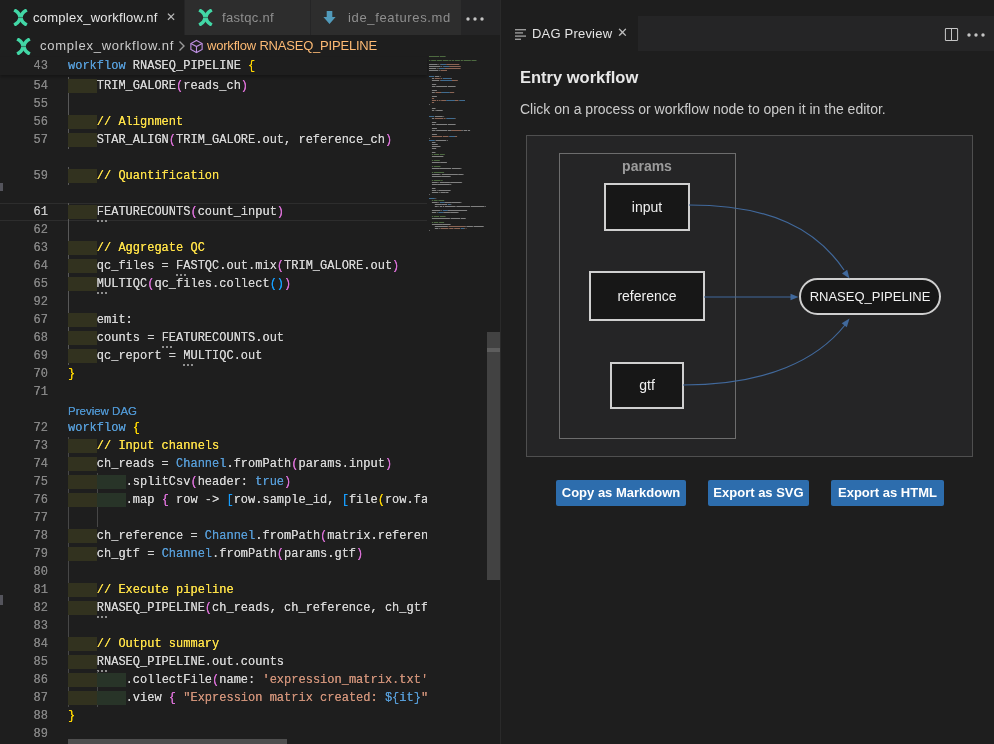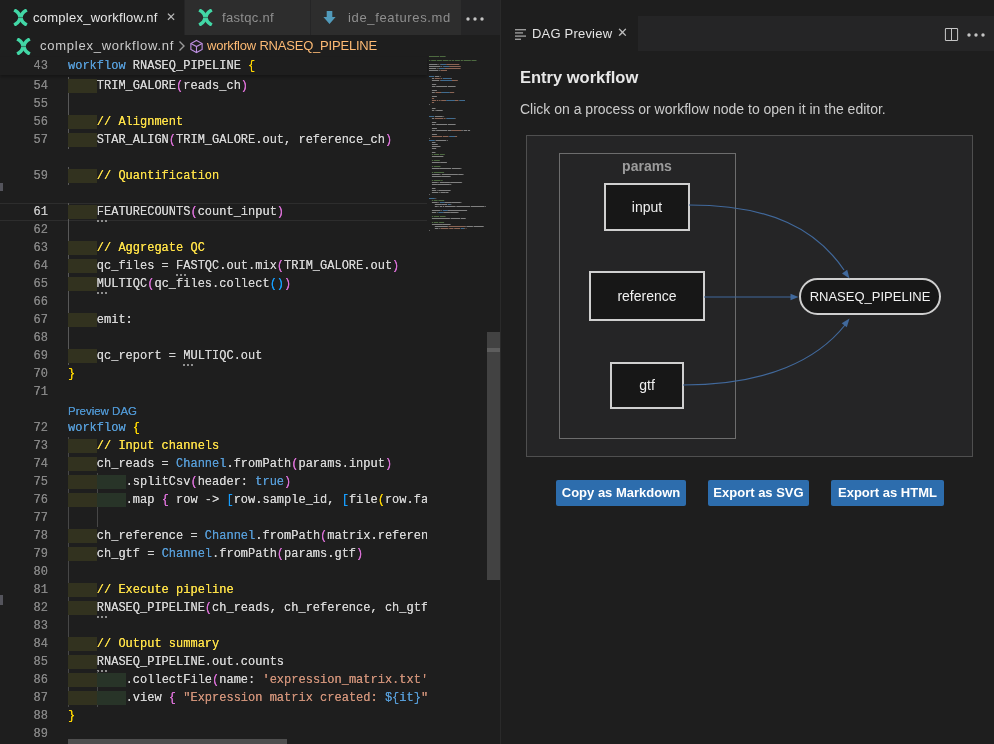--- a/index.html
+++ b/index.html
@@ -141,31 +141,32 @@
         <span class="num">64</span>
         <span class="code"><span class="i1">&nbsp;&nbsp;&nbsp;&nbsp;</span><span class="cW">qc_files&nbsp;=&nbsp;</span><span class="cW hint">FASTQC</span><span class="cW">.out.mix</span><span class="cO">(</span><span class="cW">TRIM_GALORE.out</span><span class="cO">)</span></span>
       </div>
 <div class="row" style="top:275px">
         <i class="gl" style="left:68.0px;background:#585858"></i>
         <span class="num">65</span>
         <span class="code"><span class="i1">&nbsp;&nbsp;&nbsp;&nbsp;</span><span class="cW hint">MULTIQC</span><span class="cO">(</span><span class="cW">qc_files.collect</span><span class="cB">(</span><span class="cB">)</span><span class="cO">)</span></span>
       </div>
 <div class="row" style="top:293px">
         <i class="gl" style="left:68.0px;background:#585858"></i>
-        <span class="num">66</span>
+        <span class="num">92</span>
         <span class="code"></span>
       </div>
 <div class="row" style="top:311px">
         <i class="gl" style="left:68.0px;background:#585858"></i>
         <span class="num">67</span>
         <span class="code"><span class="i1">&nbsp;&nbsp;&nbsp;&nbsp;</span><span class="cW">emit:</span></span>
       </div>
 <div class="row" style="top:329px">
         <i class="gl" style="left:68.0px;background:#585858"></i>
         <span class="num">68</span>
+        <span class="code"><span class="i1">&nbsp;&nbsp;&nbsp;&nbsp;</span><span class="cW">counts&nbsp;=&nbsp;</span><span class="cW hint">FEATURECOUNTS</span><span class="cW">.out</span></span>
       </div>
 <div class="row" style="top:347px">
         <i class="gl" style="left:68.0px;background:#585858"></i>
         <span class="num">69</span>
         <span class="code"><span class="i1">&nbsp;&nbsp;&nbsp;&nbsp;</span><span class="cW">qc_report&nbsp;=&nbsp;</span><span class="cW hint">MULTIQC</span><span class="cW">.out</span></span>
       </div>
 <div class="row" style="top:365px">
         <span class="num">70</span>
         <span class="code"><span class="cG">}</span></span>
       </div>

